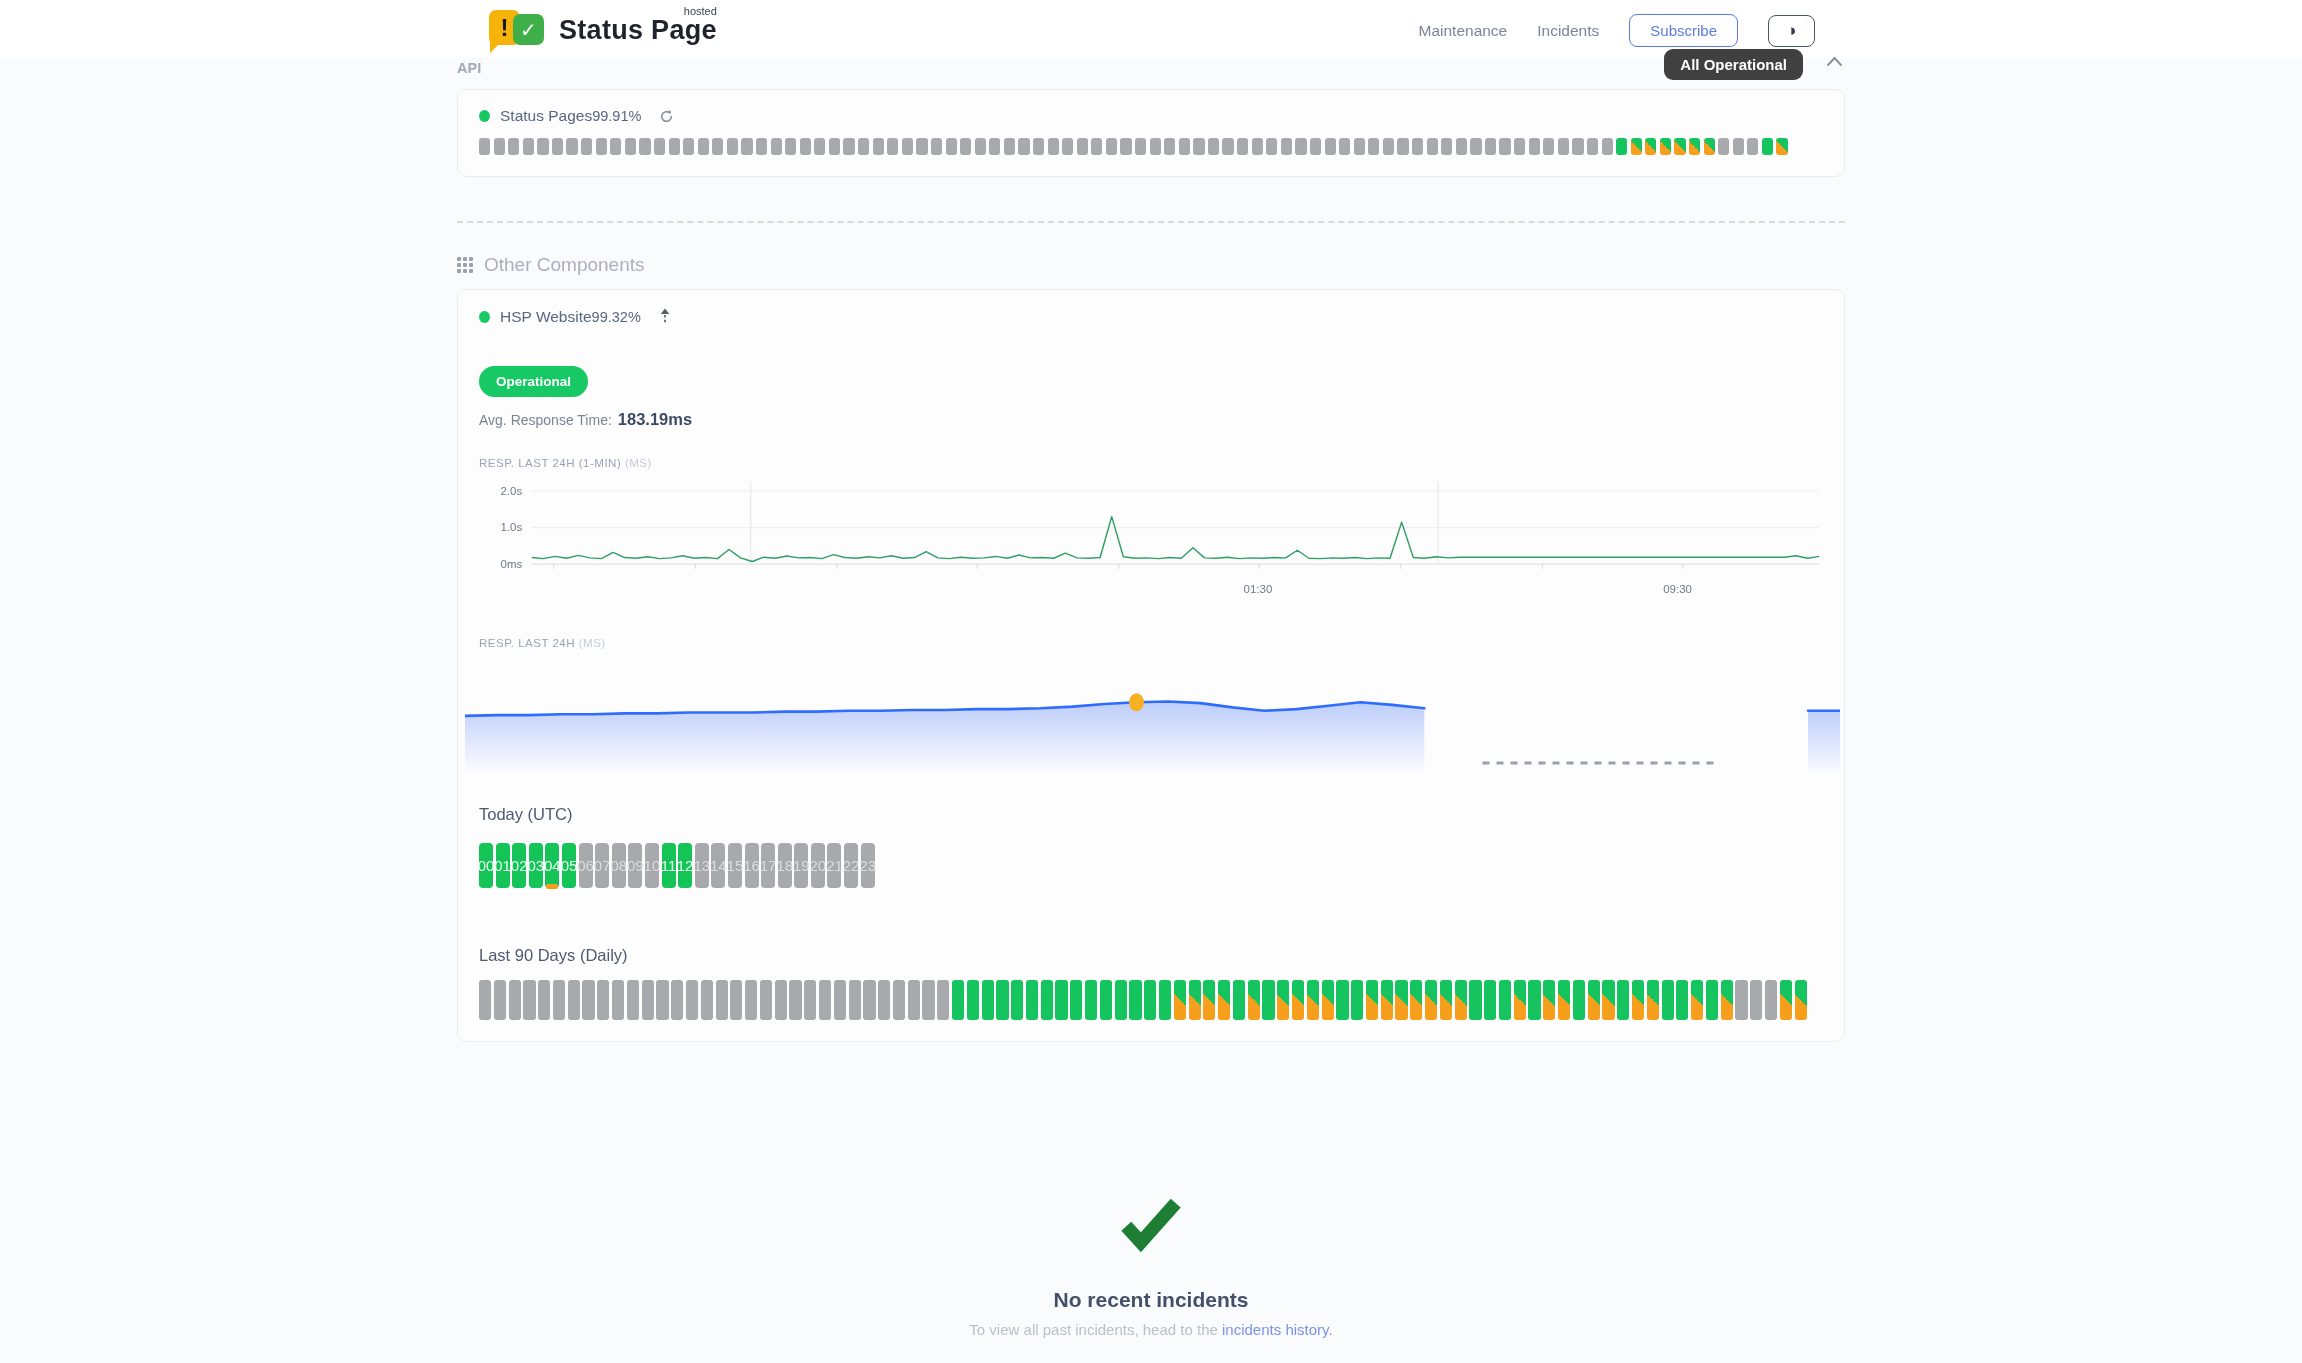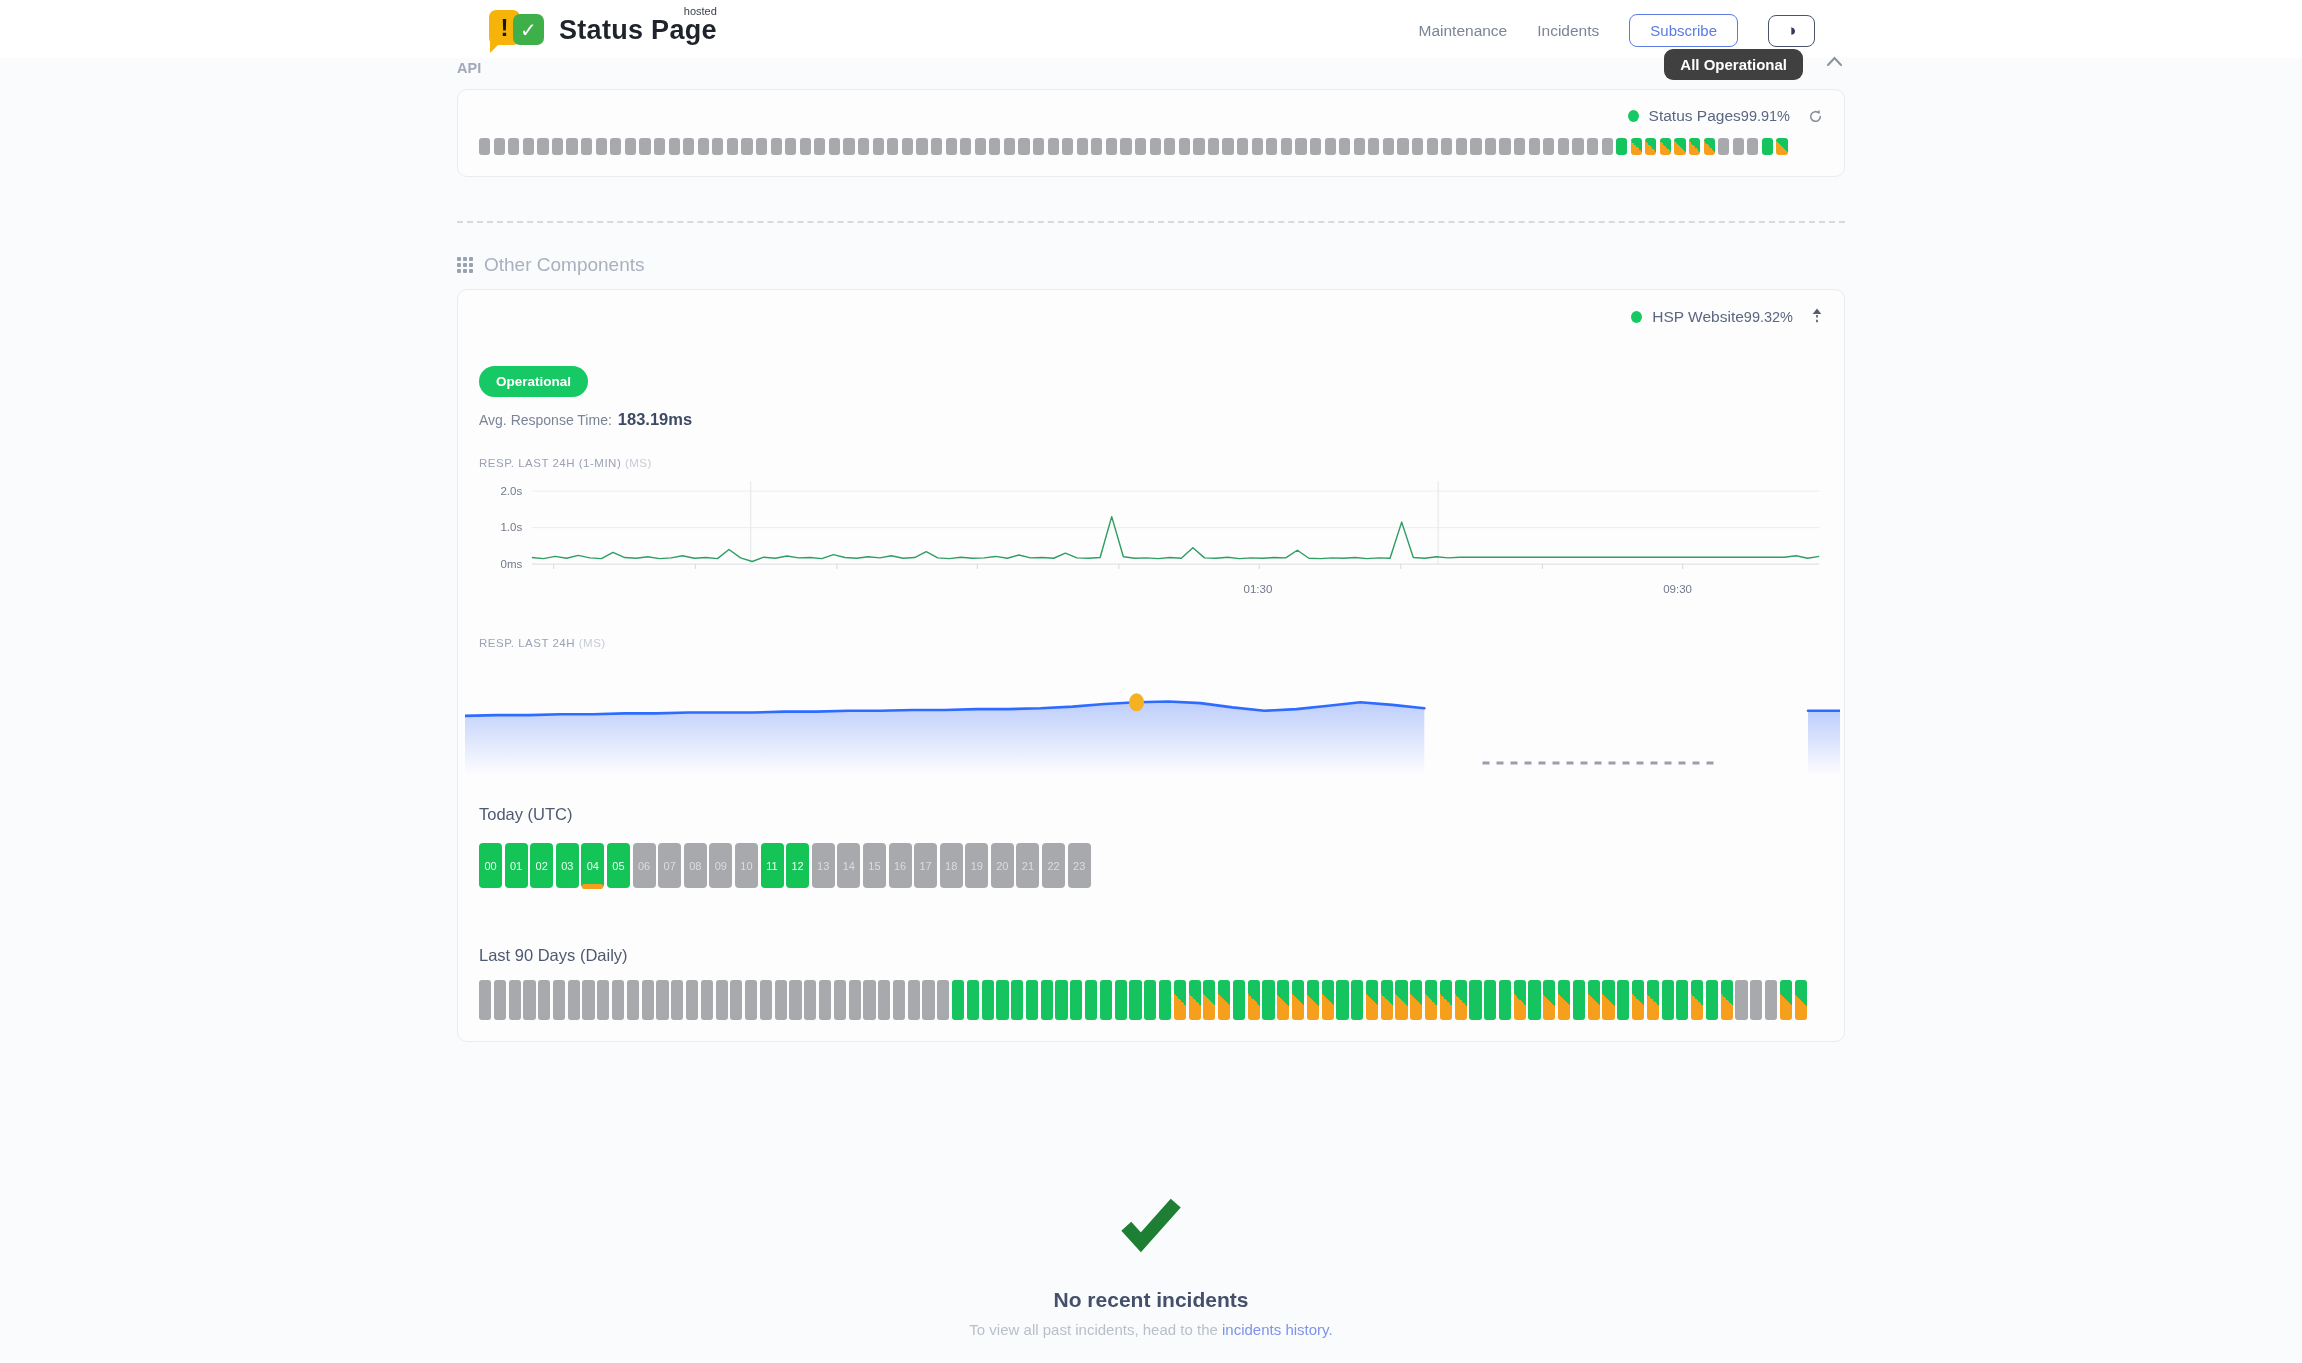--- a/index.html
+++ b/index.html
@@ -29,21 +29,21 @@
     display:flex; align-items:center; justify-content:center; cursor:pointer; color:#323c55; font-size:17px; }
   .overall-badge { position:absolute; right:42px; top:49px; background:#404040; color:#ffffff; font-weight:700;
     font-size:15px; padding:7px 16px; border-radius:9px; z-index:6; }
   .collapse-chevron { position:absolute; right:2px; top:53px; cursor:pointer; z-index:6; }
 
   
   .container { width:1388px; margin:0 auto; position:relative; }
   .section-label { font-size:14.5px; color:#a2a9b8; margin-top:0; padding-top:2px; }
   .card { background:#fdfdfe; border:1px solid #e9ebf0; border-radius:10px; margin-top:13px; }
   .card-pad { padding:17px 21px 21px; }
-  .comp-row { display:flex; justify-content:flex-end; align-items:center; }
+  .comp-row { display:flex; justify-content:flex-start; align-items:center; }
   .comp-left { display:flex; align-items:center; gap:10px; }
   .status-dot { width:11px; height:12px; border-radius:50%; background:#17c964; }
   .comp-name { font-size:15.5px; color:#5a6782; }
   .comp-right { display:flex; align-items:center; gap:18px; }
   .uptime-pct { font-size:14.5px; color:#5a6782; }
   .icon-btn { background:none; border:none; cursor:pointer; display:flex; align-items:center; padding:0; }
 
   
   .strip { display:flex; gap:3.4px; margin-top:13px; }
   .strip .bar { width:11.2px; height:17px; border-radius:3px; }
@@ -63,22 +63,22 @@
   .avg-row { margin-top:13px; font-size:14px; color:#7b8496; }
   .avg-val { font-size:16.5px; font-weight:700; color:#3e4a63; margin-left:6px; }
   .chart-label { margin-top:28px; font-size:11.5px; letter-spacing:.5px; color:#9aa2b3; }
   .chart-label .unit { color:#c6cbd4; }
   .axis-label { fill:#717a8a; font-size:12px; }
   .chart1-wrap { margin-top:10px; }
   .chart2-wrap { margin-top:14px; margin-left:-14px; position:relative; }
 
   .sub-head { margin-top:26px; font-size:16.5px; color:#4e5a70; }
   .hours { display:flex; gap:2.6px; margin-top:19px; }
-  .hour { position:relative; width:23px; height:45px; border-radius:4px; display:flex; align-items:center;
-    justify-content:center; font-size:11px; cursor:pointer; }
+  .hour { position:relative; width:14px; height:45px; border-radius:4px; display:flex; align-items:center;
+    justify-content:center; font-size:15px; cursor:pointer; }
   .hour-green { background:#14c457; color:#eafff2; }
   .hour-gray { background:#a8a9ad; color:#dcdcdf; }
   .hour-degraded::after { content:''; position:absolute; left:1px; right:1px; bottom:-1px; height:5px;
     background:#f59f1d; border-radius:2px; }
   .last90-head { margin-top:58px; }
 
   
   .incidents { margin-top:148px; text-align:center; }
   .incidents-title { font-size:21px; font-weight:600; color:#44506b; margin-top:30px; }
   .incidents-sub { font-size:15px; color:#b9bfca; margin-top:9px; }

